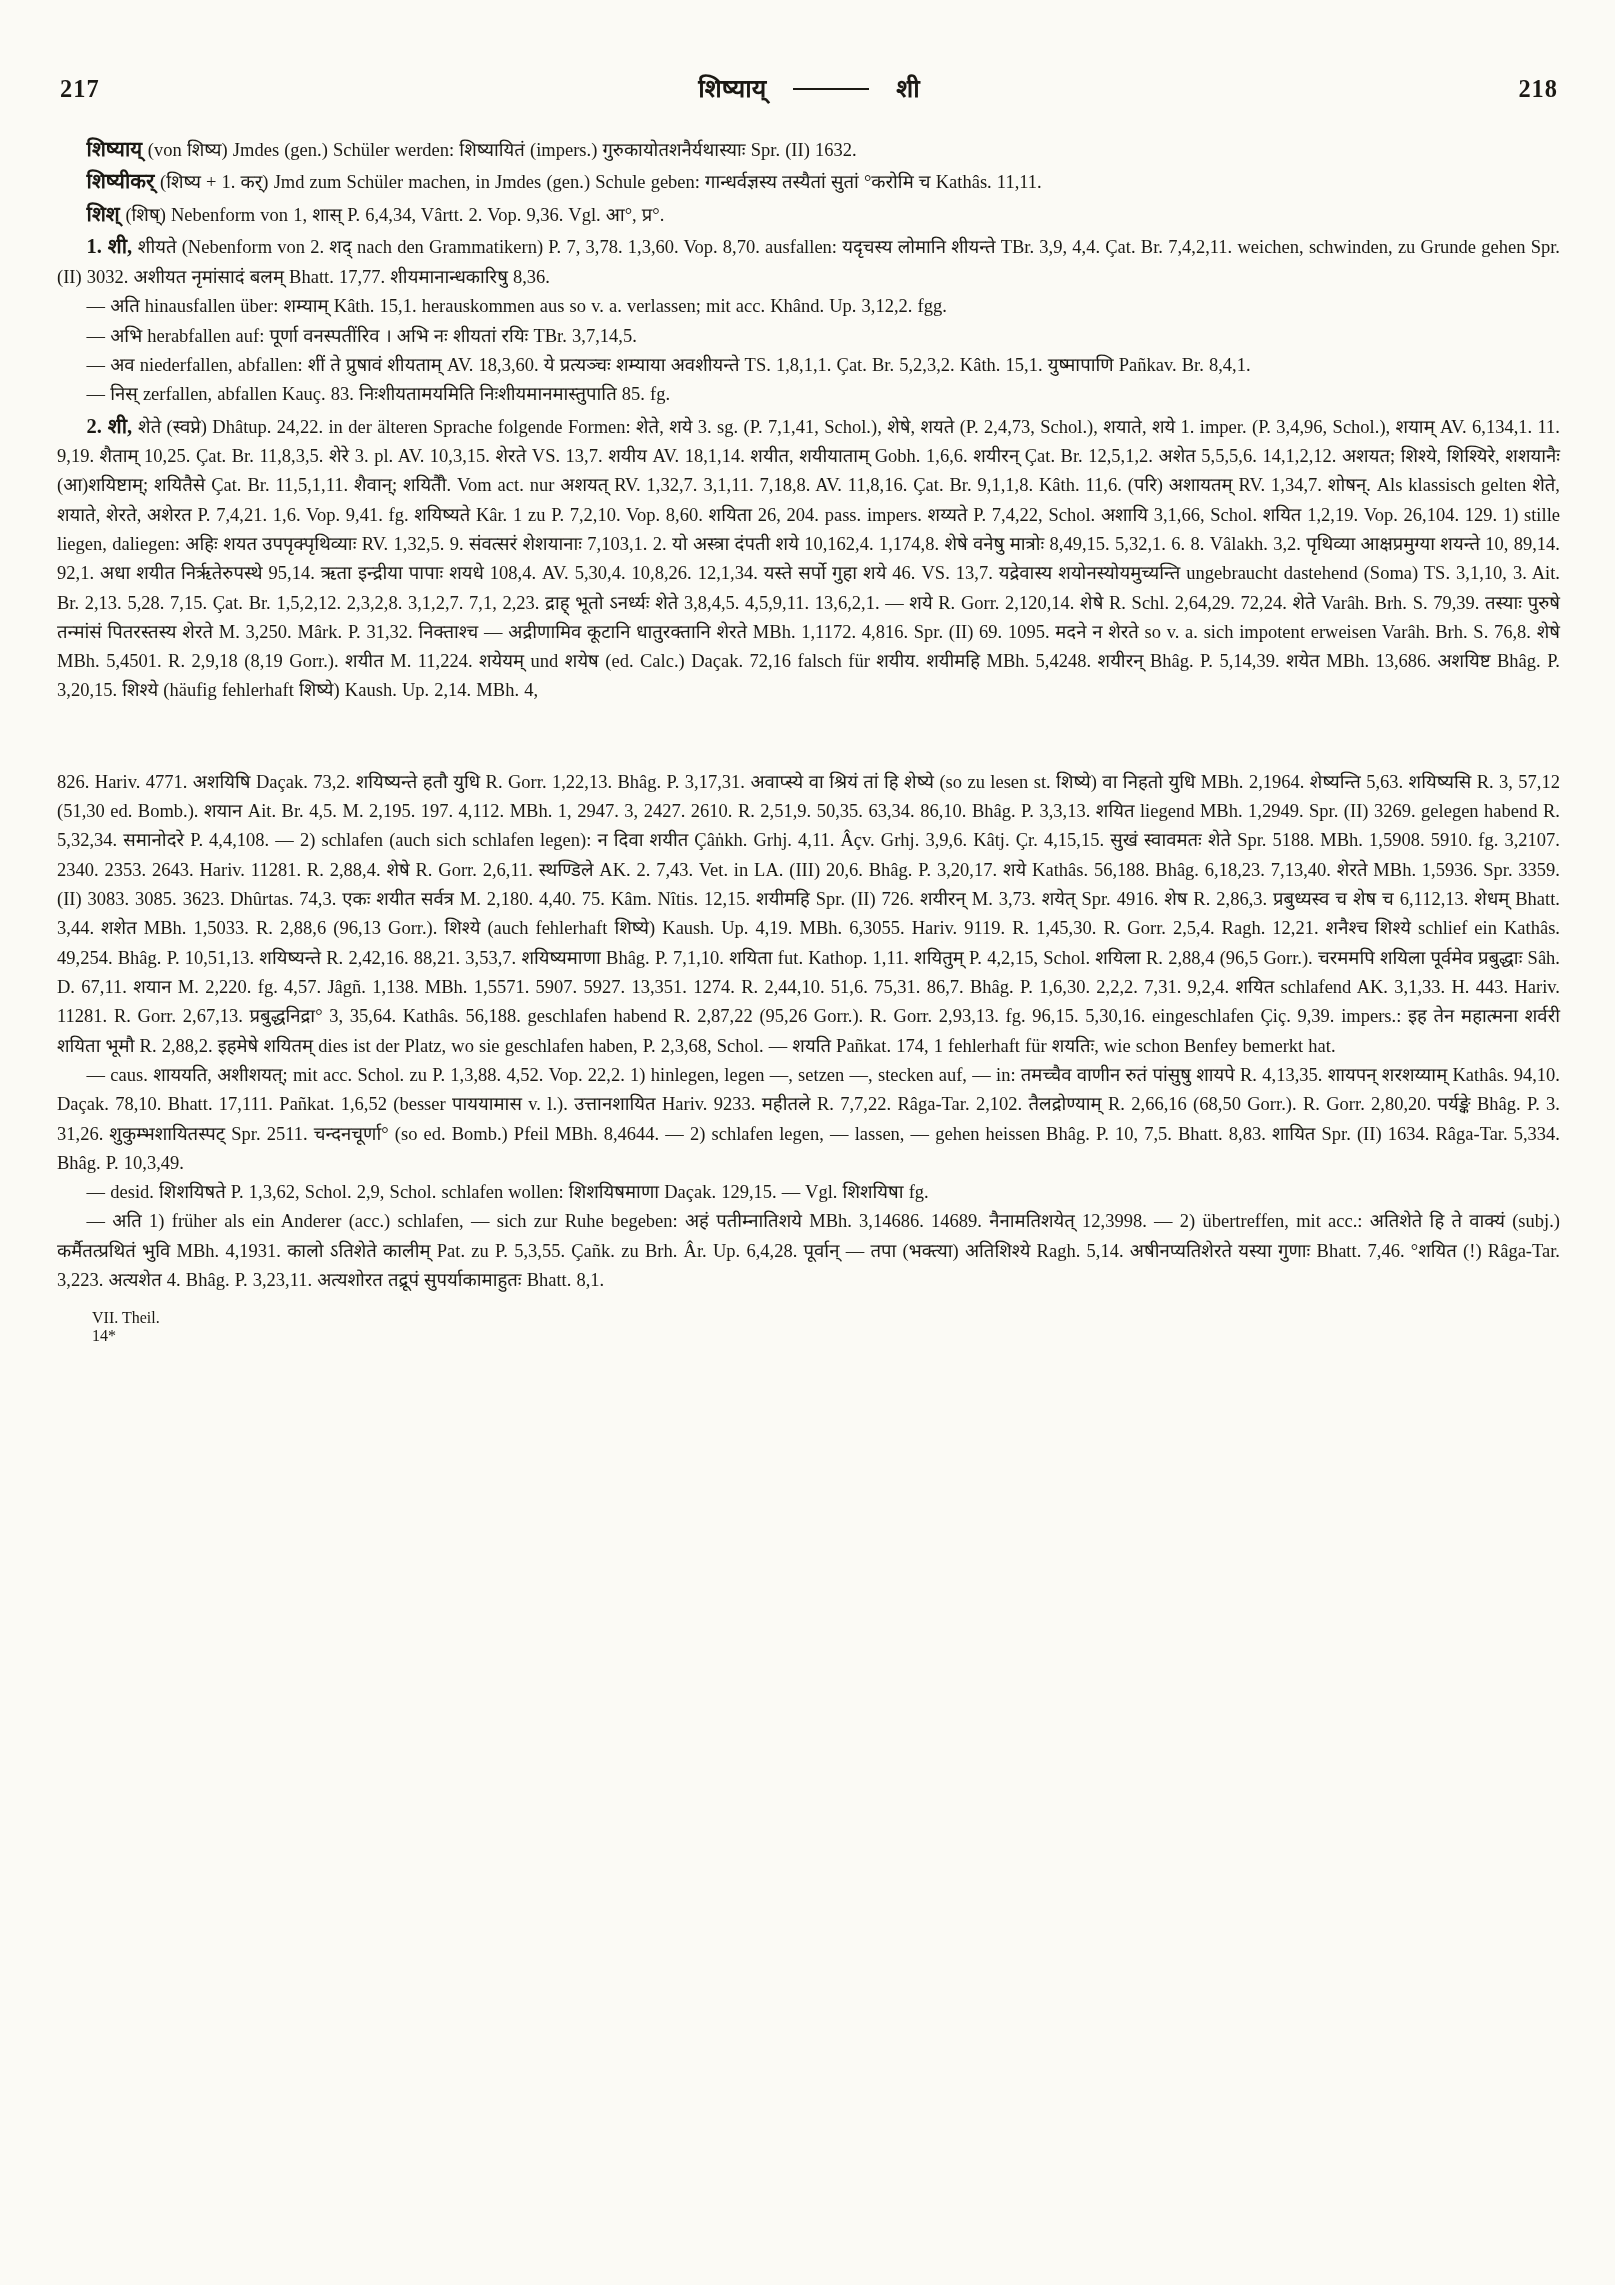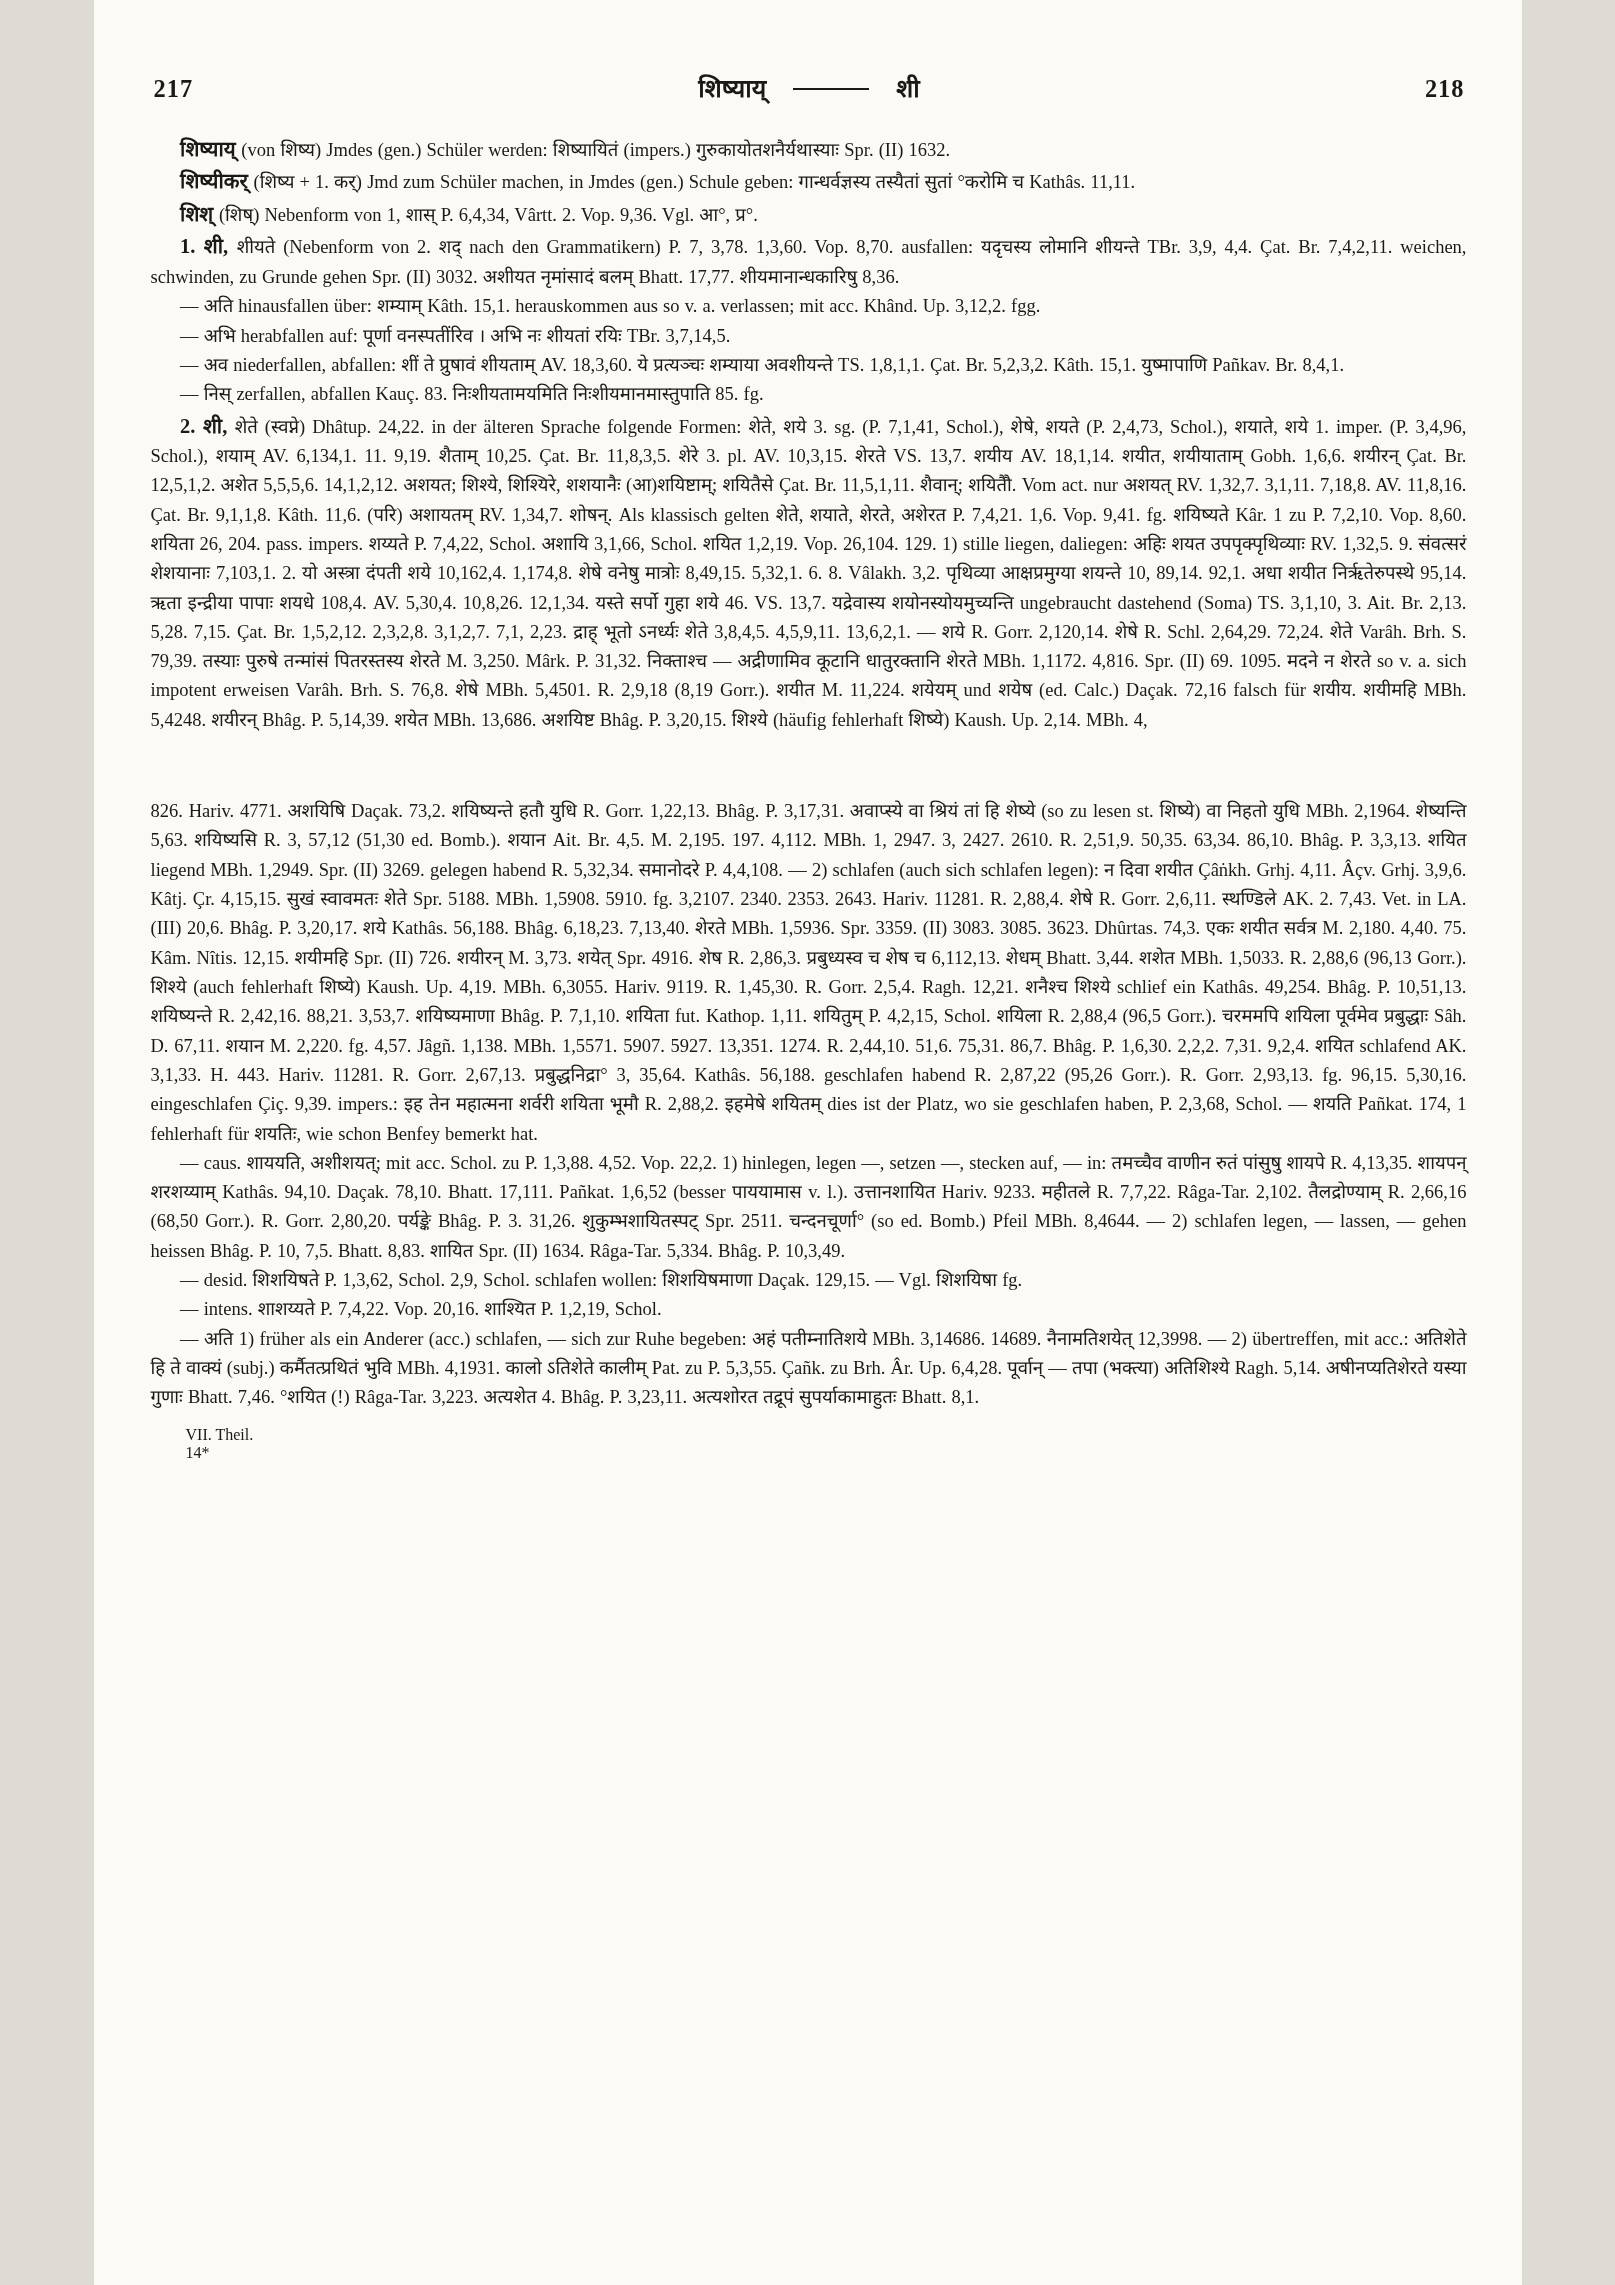--- a/index.html
+++ b/index.html
@@ -1,17 +1,17 @@
 <!DOCTYPE html>
 <html style="--paper: #fbfaf5; --ink: #1b1914;"><head>
 <meta charset="utf-8">
 <style>
   html,body{margin:0;padding:0;background:#dedbd4;}
   .page{
-    width:1428px;height:2286px;box-sizing:border-box;position:relative;overflow:hidden;
+    width:1615px;height:2286px;box-sizing:border-box;position:relative;overflow:hidden;
     background:var(--paper,#fbfaf5);color:var(--ink,#1b1914);
     font-family:"Liberation Serif","DejaVu Serif",serif;
     margin:0 auto;
   }
   .page-header{display:flex;justify-content:space-between;align-items:baseline;padding:70px 57px 0 60px;}
   .pageno{font-size:24.4px;font-weight:bold;letter-spacing:1px;}
   .running-title{display:flex;align-items:center;gap:27px;font-size:25px;font-weight:bold;}
   .title-dash{display:inline-block;width:76px;border-top:2.9px solid var(--ink,#1b1914);height:0;transform:translateY(2px);}
   .columns{display:flex;gap:51px;padding:29px 55px 0 57px;flex-direction:column;}
   .column{flex:1;font-size:18.5px;line-height:1.585;text-align:justify;word-spacing:0.5px;}
@@ -46,21 +46,20 @@
         <p class="para">— अति hinausfallen über: शम्याम् Kâth. 15,1. herauskommen aus so v. a. verlassen; mit acc. Khând. Up. 3,12,2. fgg.</p>
         <p class="para">— अभि herabfallen auf: पूर्णा वनस्पतींरिव । अभि नः शीयतां रयिः TBr. 3,7,14,5.</p>
         <p class="para">— अव niederfallen, abfallen: शीं ते प्रुषावं शीयताम् AV. 18,3,60. ये प्रत्यञ्चः शम्याया अवशीयन्ते TS. 1,8,1,1. Çat. Br. 5,2,3,2. Kâth. 15,1. युष्मापाणि Pañkav. Br. 8,4,1.</p>
         <p class="para">— निस् zerfallen, abfallen Kauç. 83. निःशीयतामयमिति निःशीयमानमास्तुपाति 85. fg.</p>
         <p class="para"><b>2. शी, </b>शेते (स्वप्ने) Dhâtup. 24,22. in der älteren Sprache folgende Formen: शेते, शये 3. sg. (P. 7,1,41, Schol.), शेषे, शयते (P. 2,4,73, Schol.), शयाते, शये 1. imper. (P. 3,4,96, Schol.), शयाम् AV. 6,134,1. 11. 9,19. शैताम् 10,25. Çat. Br. 11,8,3,5. शेरे 3. pl. AV. 10,3,15. शेरते VS. 13,7. शयीय AV. 18,1,14. शयीत, शयीयाताम् Gobh. 1,6,6. शयीरन् Çat. Br. 12,5,1,2. अशेत 5,5,5,6. 14,1,2,12. अशयत; शिश्ये, शिश्यिरे, शशयानैः (आ)शयिष्टाम्; शयितैसे Çat. Br. 11,5,1,11. शैवान्; शयितैौ. Vom act. nur अशयत् RV. 1,32,7. 3,1,11. 7,18,8. AV. 11,8,16. Çat. Br. 9,1,1,8. Kâth. 11,6. (परि) अशायतम् RV. 1,34,7. शोषन्. Als klassisch gelten शेते, शयाते, शेरते, अशेरत P. 7,4,21. 1,6. Vop. 9,41. fg. शयिष्यते Kâr. 1 zu P. 7,2,10. Vop. 8,60. शयिता 26, 204. pass. impers. शय्यते P. 7,4,22, Schol. अशायि 3,1,66, Schol. शयित 1,2,19. Vop. 26,104. 129. 1) stille liegen, daliegen: अहिः शयत उपपृक्पृथिव्याः RV. 1,32,5. 9. संवत्सरं शेशयानाः 7,103,1. 2. यो अस्त्रा दंपती शये 10,162,4. 1,174,8. शेषे वनेषु मात्रोः 8,49,15. 5,32,1. 6. 8. Vâlakh. 3,2. पृथिव्या आक्षप्रमुग्या शयन्ते 10, 89,14. 92,1. अधा शयीत निर्ऋतेरुपस्थे 95,14. ऋता इन्द्रीया पापाः शयधे 108,4. AV. 5,30,4. 10,8,26. 12,1,34. यस्ते सर्पो गुहा शये 46. VS. 13,7. यद्रेवास्य शयोनस्योयमुच्यन्ति ungebraucht dastehend (Soma) TS. 3,1,10, 3. Ait. Br. 2,13. 5,28. 7,15. Çat. Br. 1,5,2,12. 2,3,2,8. 3,1,2,7. 7,1, 2,23. द्राह् भूतो ऽनर्ध्यः शेते 3,8,4,5. 4,5,9,11. 13,6,2,1. — शये R. Gorr. 2,120,14. शेषे R. Schl. 2,64,29. 72,24. शेते Varâh. Brh. S. 79,39. तस्याः पुरुषे तन्मांसं पितरस्तस्य शेरते M. 3,250. Mârk. P. 31,32. निक्ताश्च — अद्रीणामिव कूटानि धातुरक्तानि शेरते MBh. 1,1172. 4,816. Spr. (II) 69. 1095. मदने न शेरते so v. a. sich impotent erweisen Varâh. Brh. S. 76,8. शेषे MBh. 5,4501. R. 2,9,18 (8,19 Gorr.). शयीत M. 11,224. शयेयम् und शयेष (ed. Calc.) Daçak. 72,16 falsch für शयीय. शयीमहि MBh. 5,4248. शयीरन् Bhâg. P. 5,14,39. शयेत MBh. 13,686. अशयिष्ट Bhâg. P. 3,20,15. शिश्ये (häufig fehlerhaft शिष्ये) Kaush. Up. 2,14. MBh. 4,</p>
       </div>
     <div class="column">
         <p class="para noindent">826. Hariv. 4771. अशयिषि Daçak. 73,2. शयिष्यन्ते हतौ युधि R. Gorr. 1,22,13. Bhâg. P. 3,17,31. अवाप्स्ये वा श्रियं तां हि शेष्ये (so zu lesen st. शिष्ये) वा निहतो युधि MBh. 2,1964. शेष्यन्ति 5,63. शयिष्यसि R. 3, 57,12 (51,30 ed. Bomb.). शयान Ait. Br. 4,5. M. 2,195. 197. 4,112. MBh. 1, 2947. 3, 2427. 2610. R. 2,51,9. 50,35. 63,34. 86,10. Bhâg. P. 3,3,13. शयित liegend MBh. 1,2949. Spr. (II) 3269. gelegen habend R. 5,32,34. समानोदरे P. 4,4,108. — 2) schlafen (auch sich schlafen legen): न दिवा शयीत Çâṅkh. Grhj. 4,11. Âçv. Grhj. 3,9,6. Kâtj. Çr. 4,15,15. सुखं स्वावमतः शेते Spr. 5188. MBh. 1,5908. 5910. fg. 3,2107. 2340. 2353. 2643. Hariv. 11281. R. 2,88,4. शेषे R. Gorr. 2,6,11. स्थण्डिले AK. 2. 7,43. Vet. in LA. (III) 20,6. Bhâg. P. 3,20,17. शये Kathâs. 56,188. Bhâg. 6,18,23. 7,13,40. शेरते MBh. 1,5936. Spr. 3359. (II) 3083. 3085. 3623. Dhûrtas. 74,3. एकः शयीत सर्वत्र M. 2,180. 4,40. 75. Kâm. Nîtis. 12,15. शयीमहि Spr. (II) 726. शयीरन् M. 3,73. शयेत् Spr. 4916. शेष R. 2,86,3. प्रबुध्यस्व च शेष च 6,112,13. शेधम् Bhatt. 3,44. शशेत MBh. 1,5033. R. 2,88,6 (96,13 Gorr.). शिश्ये (auch fehlerhaft शिष्ये) Kaush. Up. 4,19. MBh. 6,3055. Hariv. 9119. R. 1,45,30. R. Gorr. 2,5,4. Ragh. 12,21. शनैश्च शिश्ये schlief ein Kathâs. 49,254. Bhâg. P. 10,51,13. शयिष्यन्ते R. 2,42,16. 88,21. 3,53,7. शयिष्यमाणा Bhâg. P. 7,1,10. शयिता fut. Kathop. 1,11. शयितुम् P. 4,2,15, Schol. शयिला R. 2,88,4 (96,5 Gorr.). चरममपि शयिला पूर्वमेव प्रबुद्धाः Sâh. D. 67,11. शयान M. 2,220. fg. 4,57. Jâgñ. 1,138. MBh. 1,5571. 5907. 5927. 13,351. 1274. R. 2,44,10. 51,6. 75,31. 86,7. Bhâg. P. 1,6,30. 2,2,2. 7,31. 9,2,4. शयित schlafend AK. 3,1,33. H. 443. Hariv. 11281. R. Gorr. 2,67,13. प्रबुद्धनिद्रा° 3, 35,64. Kathâs. 56,188. geschlafen habend R. 2,87,22 (95,26 Gorr.). R. Gorr. 2,93,13. fg. 96,15. 5,30,16. eingeschlafen Çiç. 9,39. impers.: इह तेन महात्मना शर्वरी शयिता भूमौ R. 2,88,2. इहमेषे शयितम् dies ist der Platz, wo sie geschlafen haben, P. 2,3,68, Schol. — शयति Pañkat. 174, 1 fehlerhaft für शयतिः, wie schon Benfey bemerkt hat.</p>
         <p class="para">— caus. शाययति, अशीशयत्; mit acc. Schol. zu P. 1,3,88. 4,52. Vop. 22,2. 1) hinlegen, legen —, setzen —, stecken auf, — in: तमच्चैव वाणीन रुतं पांसुषु शायपे R. 4,13,35. शायपन् शरशय्याम् Kathâs. 94,10. Daçak. 78,10. Bhatt. 17,111. Pañkat. 1,6,52 (besser पाययामास v. l.). उत्तानशायित Hariv. 9233. महीतले R. 7,7,22. Râga-Tar. 2,102. तैलद्रोण्याम् R. 2,66,16 (68,50 Gorr.). R. Gorr. 2,80,20. पर्यङ्के Bhâg. P. 3. 31,26. शुकुम्भशायितस्पट् Spr. 2511. चन्दनचूर्णा° (so ed. Bomb.) Pfeil MBh. 8,4644. — 2) schlafen legen, — lassen, — gehen heissen Bhâg. P. 10, 7,5. Bhatt. 8,83. शायित Spr. (II) 1634. Râga-Tar. 5,334. Bhâg. P. 10,3,49.</p>
         <p class="para">— desid. शिशयिषते P. 1,3,62, Schol. 2,9, Schol. schlafen wollen: शिशयिषमाणा Daçak. 129,15. — Vgl. शिशयिषा fg.</p>
-        <p class="para">— intens. शाशय्यते P. 7,4,22. Vop. 20,16. शाश्यित P. 1,2,19, Schol.</p>
         <p class="para">— अति 1) früher als ein Anderer (acc.) schlafen, — sich zur Ruhe begeben: अहं पतीम्नातिशये MBh. 3,14686. 14689. नैनामतिशयेत् 12,3998. — 2) übertreffen, mit acc.: अतिशेते हि ते वाक्यं (subj.) कर्मैतत्प्रथितं भुवि MBh. 4,1931. कालो ऽतिशेते कालीम् Pat. zu P. 5,3,55. Çañk. zu Brh. Âr. Up. 6,4,28. पूर्वान् — तपा (भक्त्या) अतिशिश्ये Ragh. 5,14. अषीनप्यतिशेरते यस्या गुणाः Bhatt. 7,46. °शयित (!) Râga-Tar. 3,223. अत्यशेत 4. Bhâg. P. 3,23,11. अत्यशोरत तद्रूपं सुपर्याकामाहुतः Bhatt. 8,1.</p>
       </div>
   </div>
 
   <footer class="page-footer">
     <span class="sig-left">VII. Theil.</span>
     <span class="sig-right">14*</span>
   </footer>
 
 </div>

